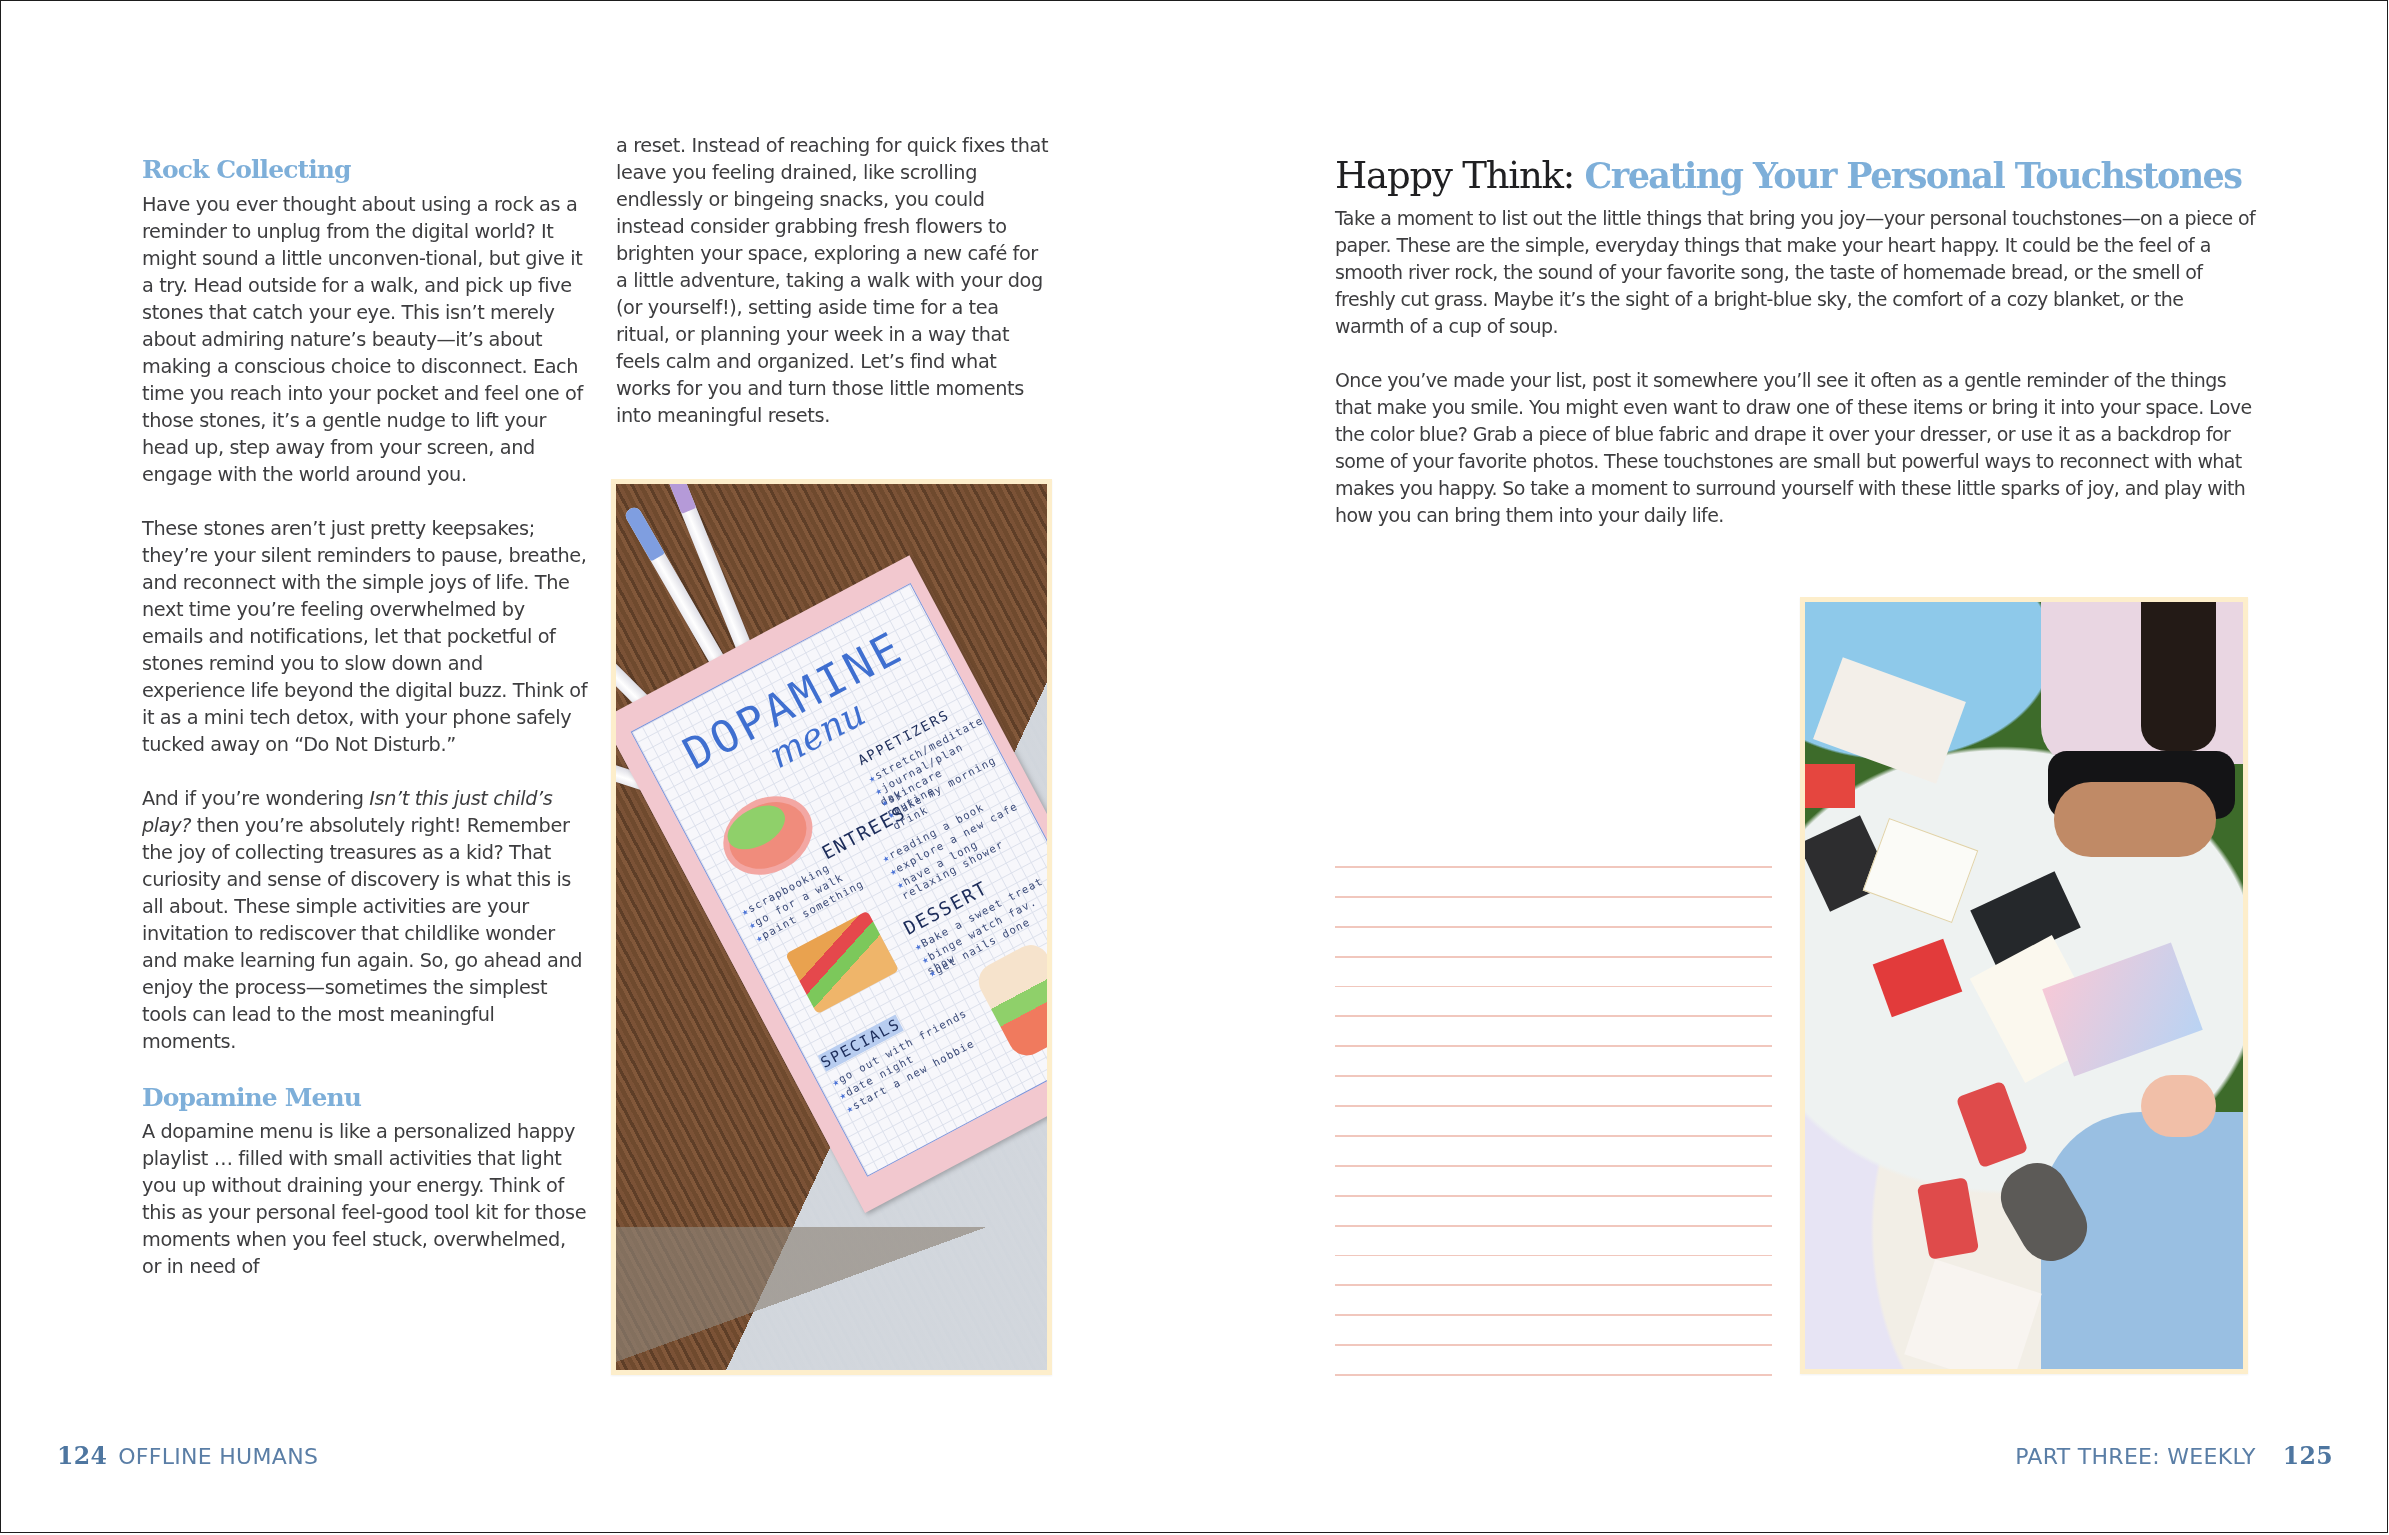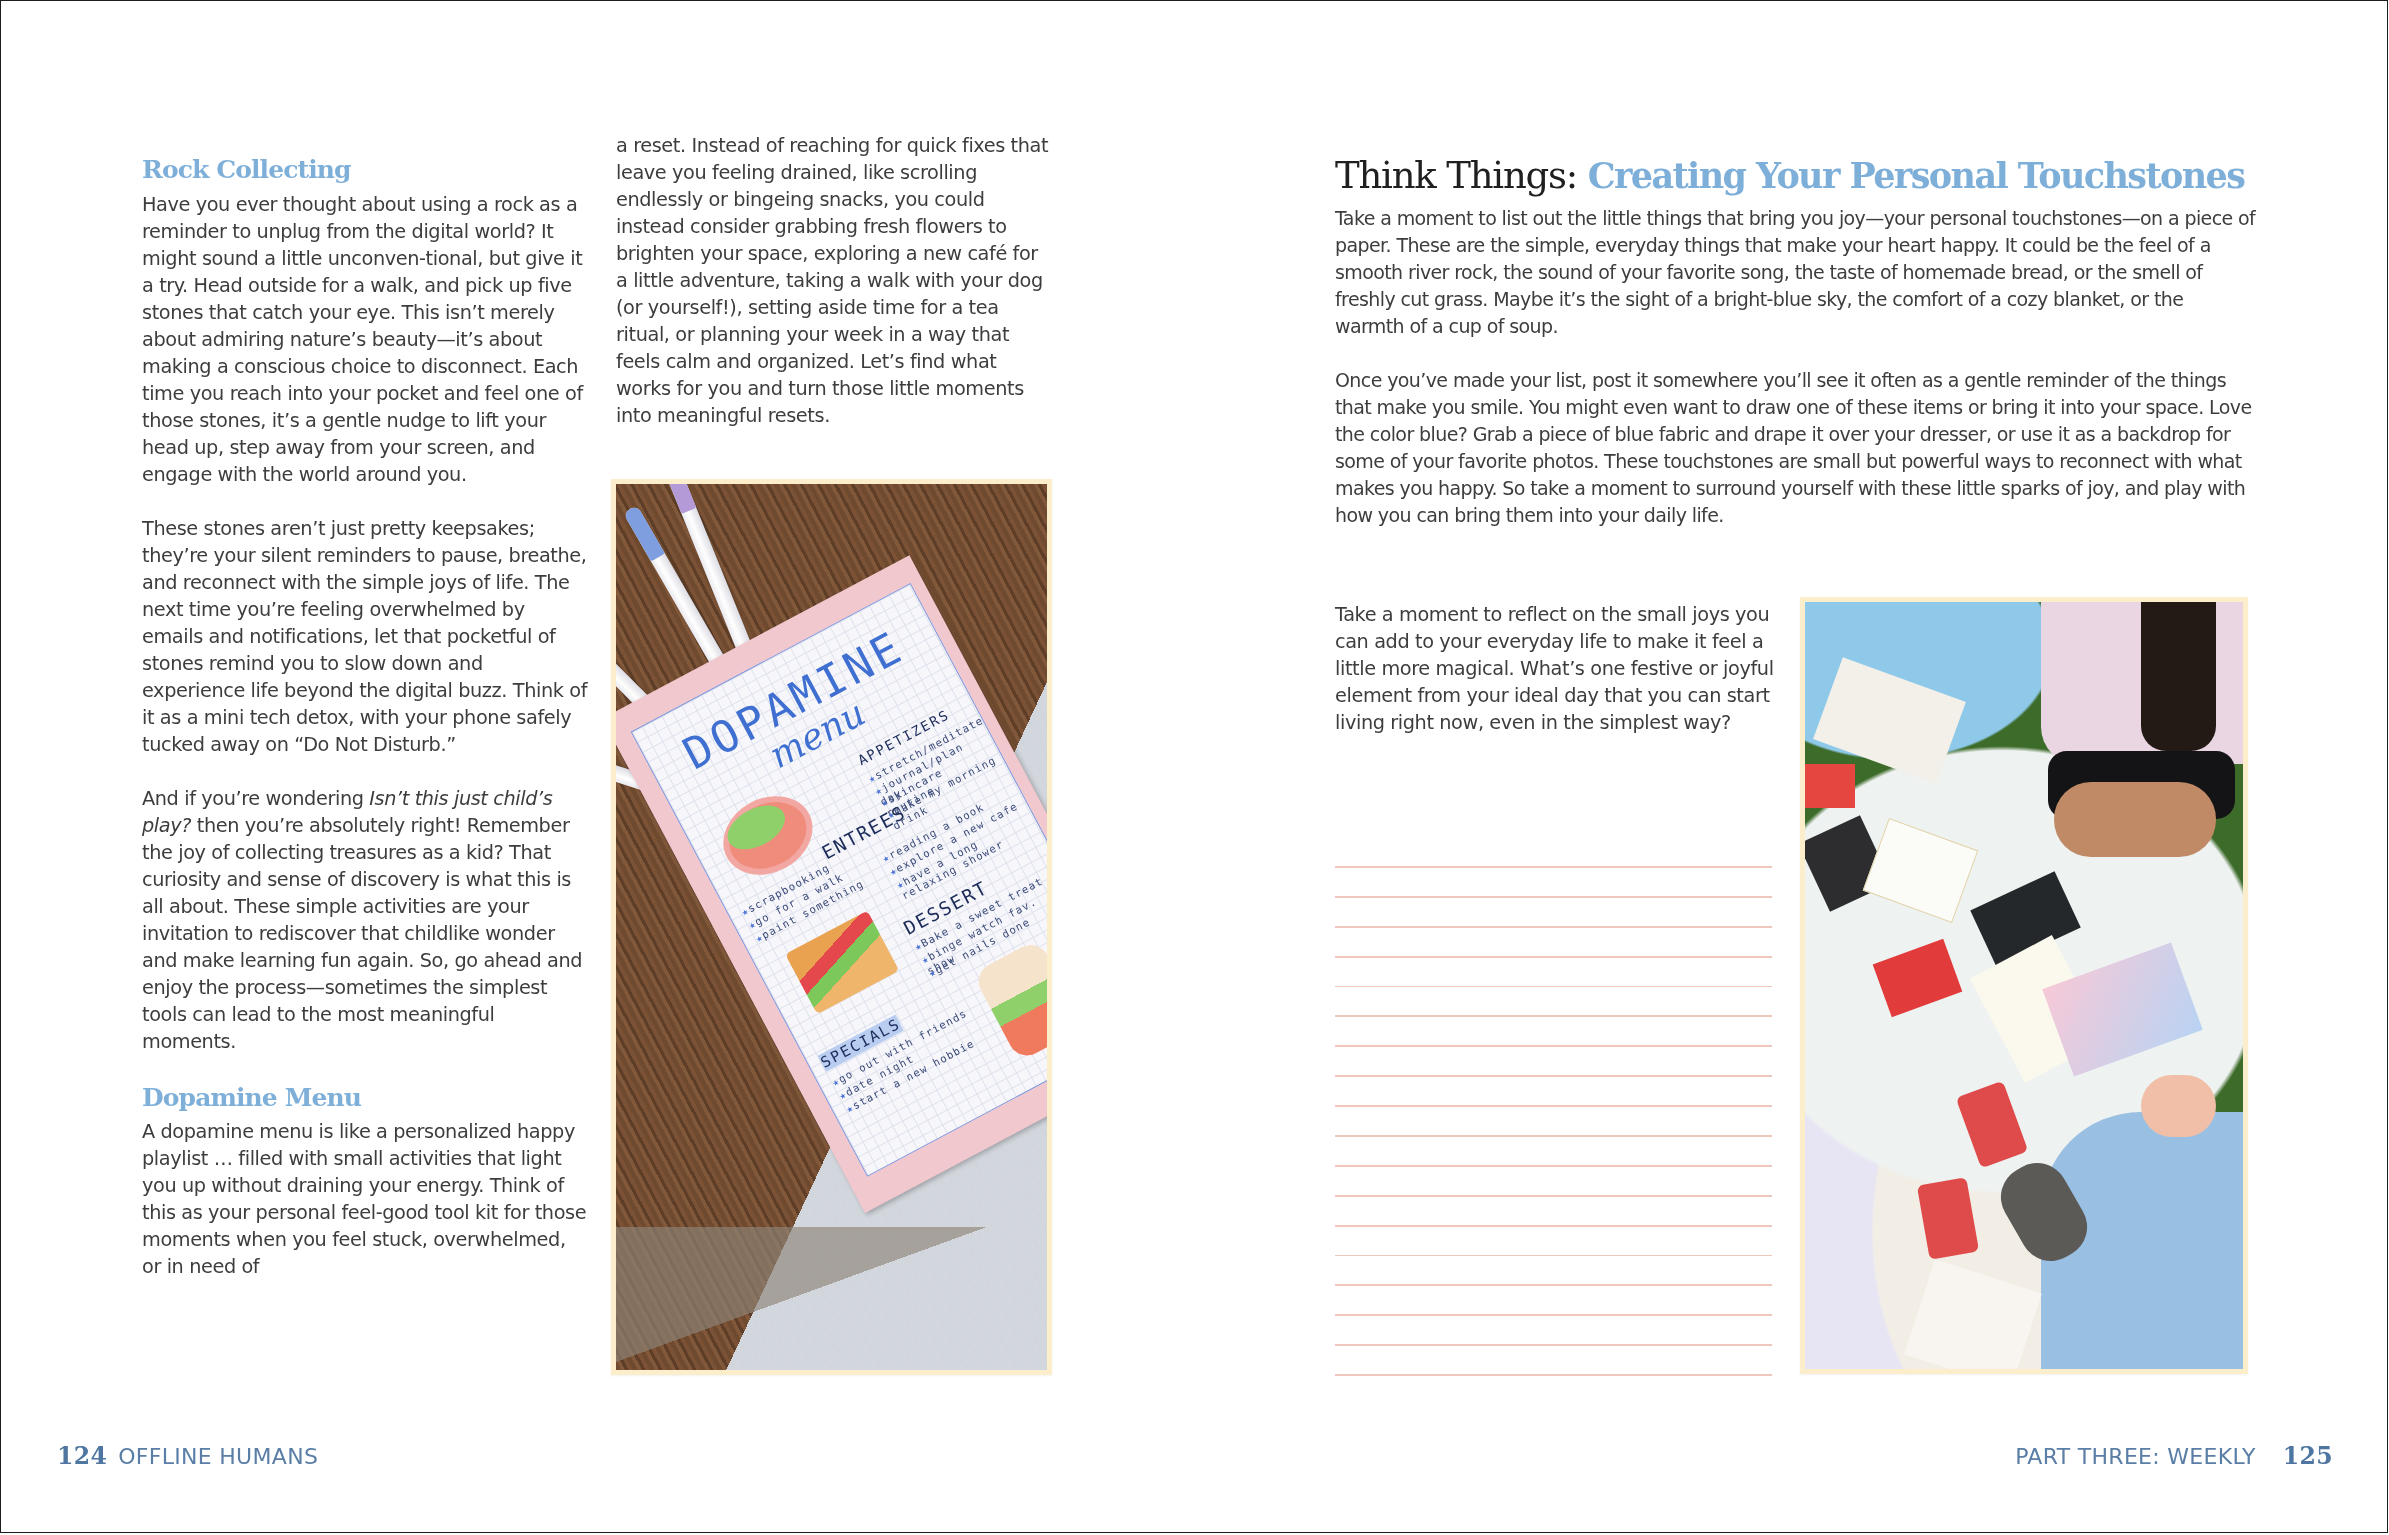--- a/index.html
+++ b/index.html
@@ -152,31 +152,28 @@
           <div class="menu-item" style="left:12.4px; top:398px;">go out with friends</div>
           <div class="menu-item" style="left:12.4px; top:413px;">date night</div>
           <div class="menu-item" style="left:12.4px; top:428px;">start a new hobbie</div>
           <div class="doodle" style="left:187px; top:373px; width:75px; height:100px; border-radius:18.7px; background:linear-gradient(#f6e3cc 0 40%,#8fd06a 40% 60%,#f07a5e 60%);"></div>
         </div>
       </div>
       <div class="shadow-bottom"></div>
     </div>
   </div>
 
-  <h1 class="title"><span class="lead">Think Things: </span><span class="accent">Creating Your Personal Touchstones</span></h1>
+  <h1 class="title"><span class="lead">Happy Think: </span><span class="accent">Creating Your Personal Touchstones</span></h1>
 
   <div class="intro body-text">
     <p>Take a moment to list out the little things that bring you joy—your personal touchstones—on a piece of paper. These are the simple, everyday things that make your heart happy. It could be the feel of a smooth river rock, the sound of your favorite song, the taste of homemade bread, or the smell of freshly cut grass. Maybe it’s the sight of a bright-blue sky, the comfort of a cozy blanket, or the warmth of a cup of soup.</p>
     <p>Once you’ve made your list, post it somewhere you’ll see it often as a gentle reminder of the things that make you smile. You might even want to draw one of these items or bring it into your space. Love the color blue? Grab a piece of blue fabric and drape it over your dresser, or use it as a backdrop for some of your favorite photos. These touchstones are small but powerful ways to reconnect with what makes you happy. So take a moment to surround yourself with these little sparks of joy, and play with how you can bring them into your daily life.</p>
   </div>
 
   <div class="workout">
-    <div class="body-text">
-      <p>Take a moment to reflect on the small joys you can add to your everyday life to make it feel a little more magical. What’s one festive or joyful element from your ideal day that you can start living right now, even in the simplest way?</p>
-    </div>
   </div>
 
   <div class="lines">
     <div class="rule"></div>
     <div class="rule"></div>
     <div class="rule"></div>
     <div class="rule"></div>
     <div class="rule"></div>
     <div class="rule"></div>
     <div class="rule"></div>

